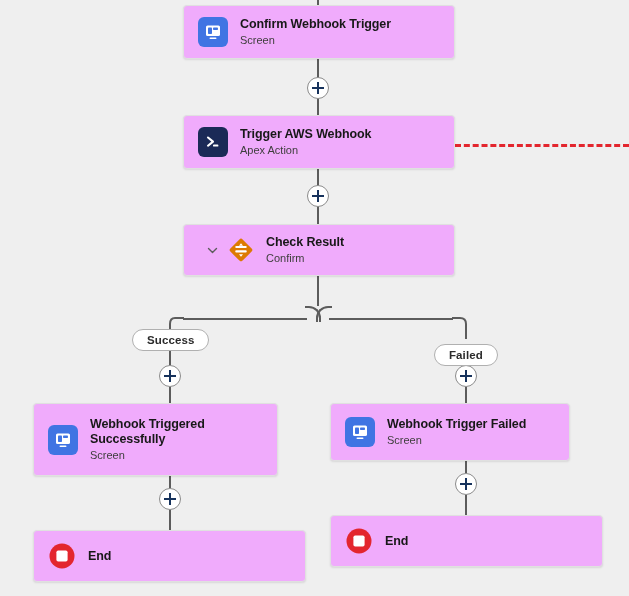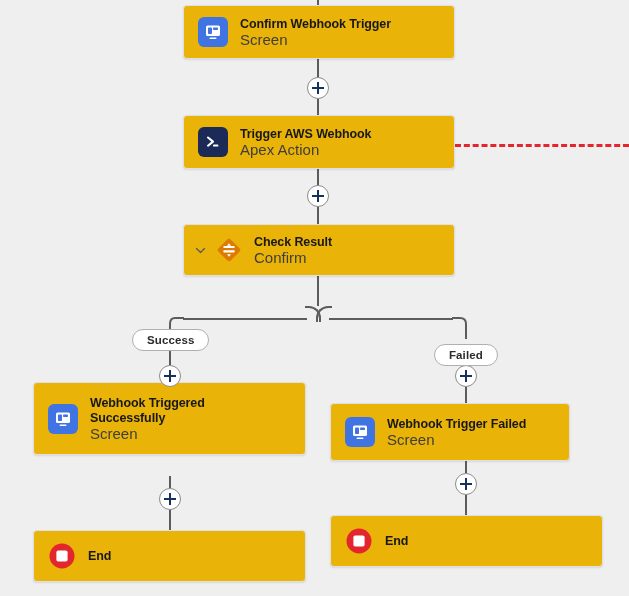--- a/index.html
+++ b/index.html
@@ -88,21 +88,21 @@
     top: 50%;
     left: 4px;
     margin-top: -1px;
     height: 2px;
     width: 12px;
   }
 
   
   .node {
     position: absolute;
-    background: #eab308;
+    background: #f0abfc;
     border: 1px solid #e0e0e0;
     border-radius: 4px;
     box-sizing: border-box;
     box-shadow: 0 1px 2px rgba(0,0,0,0.10);
     display: flex;
     align-items: center;
     padding: 0 14px;
     cursor: pointer;
     z-index: 3;
   }
@@ -130,21 +130,21 @@
     min-width: 0;
   }
   .node-title {
     font-size: 12.5px;
     font-weight: bold;
     color: #181818;
     line-height: 15px;
     letter-spacing: -0.1px;
   }
   .node-sub {
-    font-size: 15px;
+    font-size: 11px;
     font-weight: normal;
     color: #3e3e3c;
     line-height: 16px;
   }
 
   
   .icon-sq {
     width: 30px;
     height: 30px;
     border-radius: 6px;
@@ -270,21 +270,21 @@
           <rect x="9" y="11.6" width="5.4" height="2" rx="0.9" fill="#ffffff"></rect>
         </svg>
       </span>
     </span>
     <span class="node-text">
       <span class="node-title">Trigger AWS Webhook</span>
       <span class="node-sub">Apex Action</span>
     </span>
   </div>
 
-  <div class="node" style="left:183px; top:224px; width:272px; height:52px; padding-left:8px;">
+  <div class="node" style="left:183px; top:224px; width:272px; height:52px; padding-left:20px;">
     <span class="node-chevron">
       <svg width="13" height="13" viewBox="0 0 13 13">
         <path d="M2.5 4.5 L6.5 8.5 L10.5 4.5" fill="none" stroke="#5c5c5c" stroke-width="1.4" stroke-linecap="round" stroke-linejoin="round"></path>
       </svg>
     </span>
     <span class="node-icon" style="margin-right:10px;">
       <span class="icon-diamond">
         <svg width="34" height="34" viewBox="0 0 34 34">
           <rect x="7.2" y="7.2" width="19.6" height="19.6" rx="2.6" transform="rotate(45 17 17)" fill="#dd7a01"></rect>
           <rect x="10.5" y="12.4" width="13" height="2.3" rx="1.1" fill="#ffffff"></rect>
@@ -293,21 +293,21 @@
           <path d="M17 24.6 L14.7 21.8 L19.3 21.8 Z" fill="#ffffff"></path>
         </svg>
       </span>
     </span>
     <span class="node-text">
       <span class="node-title">Check Result</span>
       <span class="node-sub">Confirm</span>
     </span>
   </div>
 
-  <div class="node" style="left:33px; top:382px; width:273px; height:73px;">
+  <div class="node" style="left:33px; top:403px; width:245px; height:73px;">
     <span class="node-icon">
       <span class="icon-sq icon-screen">
         <svg width="18" height="18" viewBox="0 0 18 18">
           <rect x="2" y="2.5" width="14" height="10.5" rx="1.6" fill="#ffffff"></rect>
           <rect x="4" y="4.5" width="4" height="6.5" rx="0.8" fill="#4074e3"></rect>
           <rect x="9" y="4.5" width="5" height="2.6" rx="0.8" fill="#4074e3"></rect>
           <rect x="5.5" y="14.4" width="7" height="1.7" rx="0.8" fill="#ffffff"></rect>
         </svg>
       </span>
     </span>

